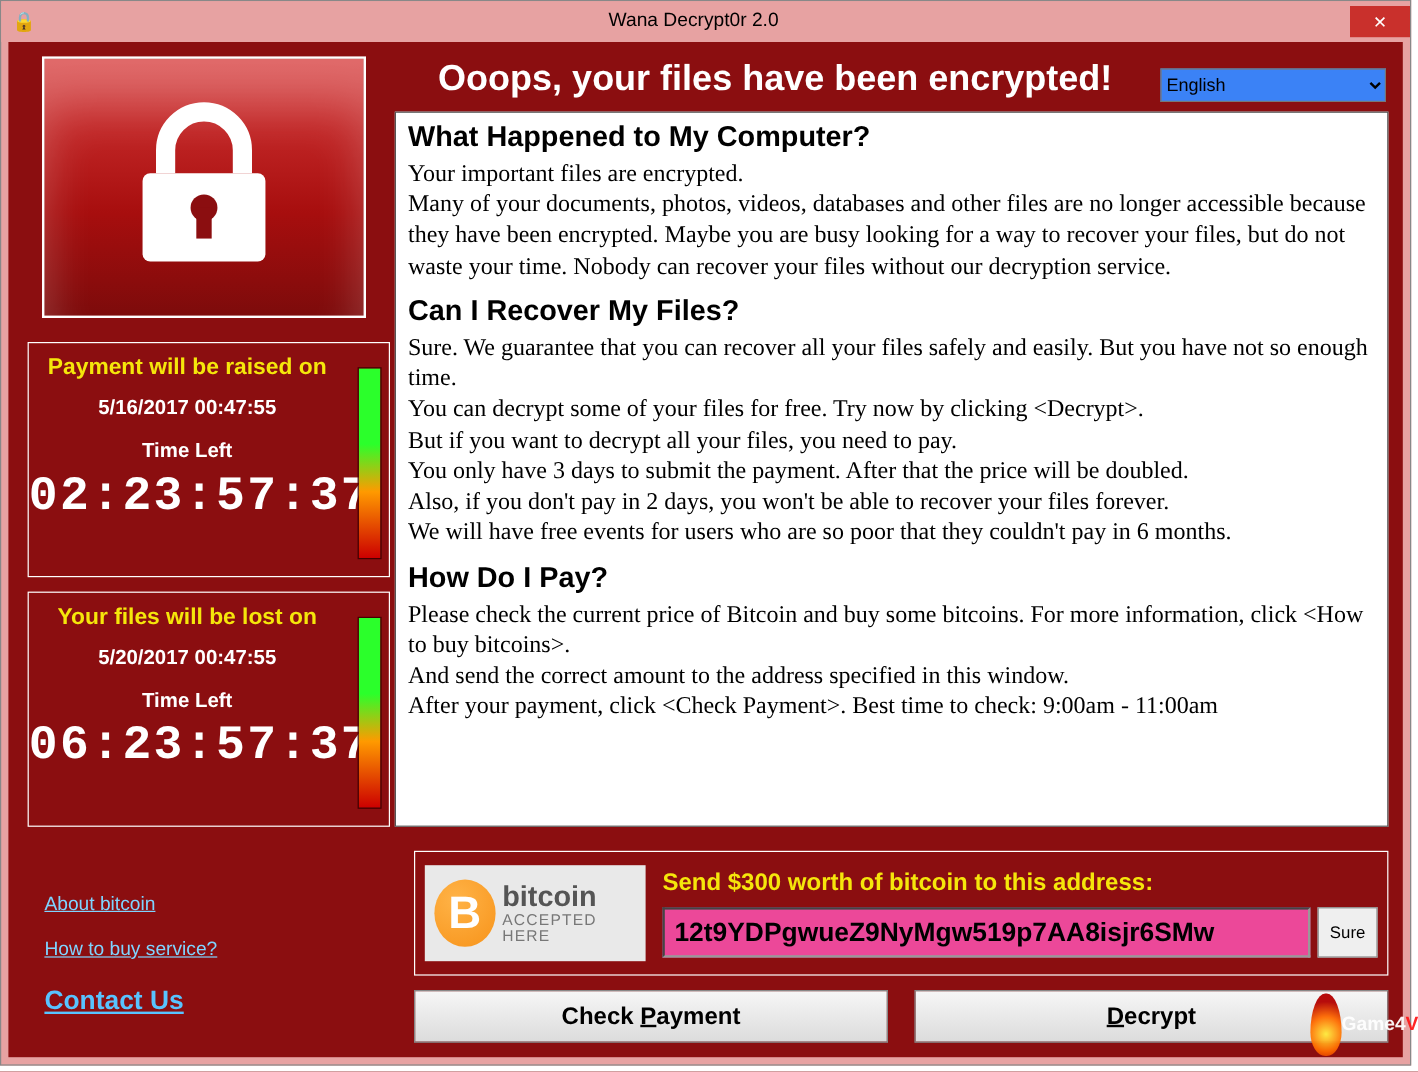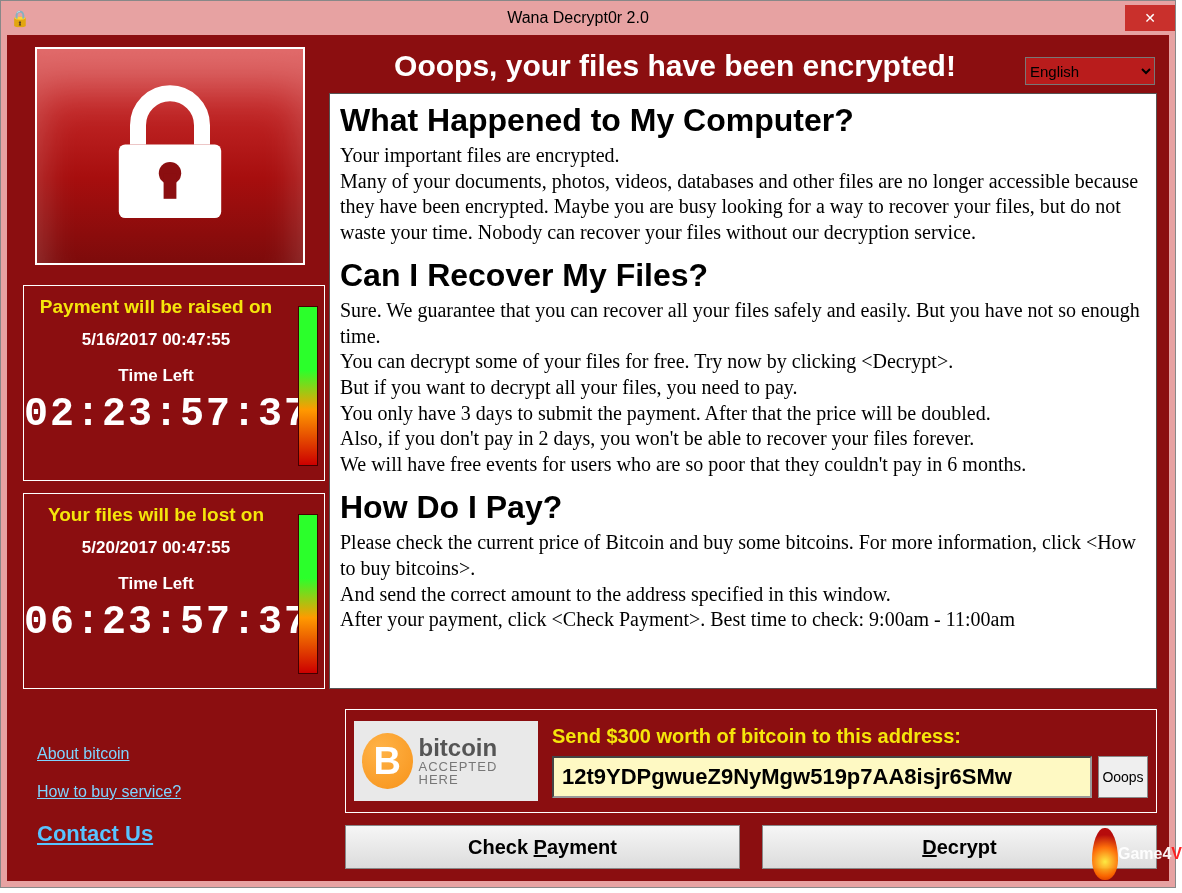--- a/index.html
+++ b/index.html
@@ -73,24 +73,24 @@
   }
   .ooops {
     color: #fff;
     font-weight: bold;
     font-size: 30px;
     margin: 6px 0 10px 0;
     flex: 1;
     text-align: center;
   }
   .lang-select {
-    width: 130px;
+    width: 188px;
     height: 28px;
     font-size: 15px;
-    background: #b91c1c;
+    background: #3b82f6;
     border: 1px solid #777;
     margin-top: 6px;
     margin-right: 6px;
   }
   .top-row2 {
     display: flex;
     align-items: center;
   }
   .main-row {
     display: flex;
@@ -167,21 +167,21 @@
     overflow-y: scroll;
     padding: 6px 10px;
     font-family: "Times New Roman", serif;
     font-size: 20px;
     color: #000;
     line-height: 1.28;
   }
   .content-panel h2 {
     font-family: "Segoe UI", Arial, sans-serif;
     font-weight: bold;
-    font-size: 32px;
+    font-size: 24px;
     margin: 10px 0 2px 0;
   }
   .content-panel h2:first-child { margin-top: 0; }
   .bottom-area {
     position: absolute;
     left: 338px;
     right: 12px;
     bottom: 12px;
   }
   .pay-box {
@@ -215,21 +215,21 @@
   .pay-right { flex: 1; }
   .send-label {
     color: #f5e60b;
     font-weight: bold;
     font-size: 20px;
     margin-bottom: 8px;
   }
   .addr-row { display: flex; gap: 6px; align-items: stretch; }
   .addr-field {
     flex: 1;
-    background: #fef9c3;
+    background: #ec4899;
     border: 2px inset #999;
     font-family: Arial, sans-serif;
     font-size: 22px;
     font-weight: bold;
     padding: 6px 8px;
     color: #000;
   }
   .copy-btn {
     width: 50px;
     background: #efefef;
@@ -354,21 +354,21 @@
           <div class="btc-coin">B</div>
           <div class="btc-text">
             <div class="b1">bitcoin</div>
             <div class="b2">ACCEPTED HERE</div>
           </div>
         </div>
         <div class="pay-right">
           <div class="send-label">Send $300 worth of bitcoin to this address:</div>
           <div class="addr-row">
             <input class="addr-field" readonly="" value="12t9YDPgwueZ9NyMgw519p7AA8isjr6SMw" style="">
-            <button class="copy-btn">Ooops</button>
+            <button class="copy-btn">Sure</button>
           </div>
         </div>
       </div>
 
       <div class="action-row">
         <button class="action-btn">
           Check&nbsp;<span class="u">P</span>ayment
         </button>
         <button class="action-btn">
           <span class="u">D</span>ecrypt

